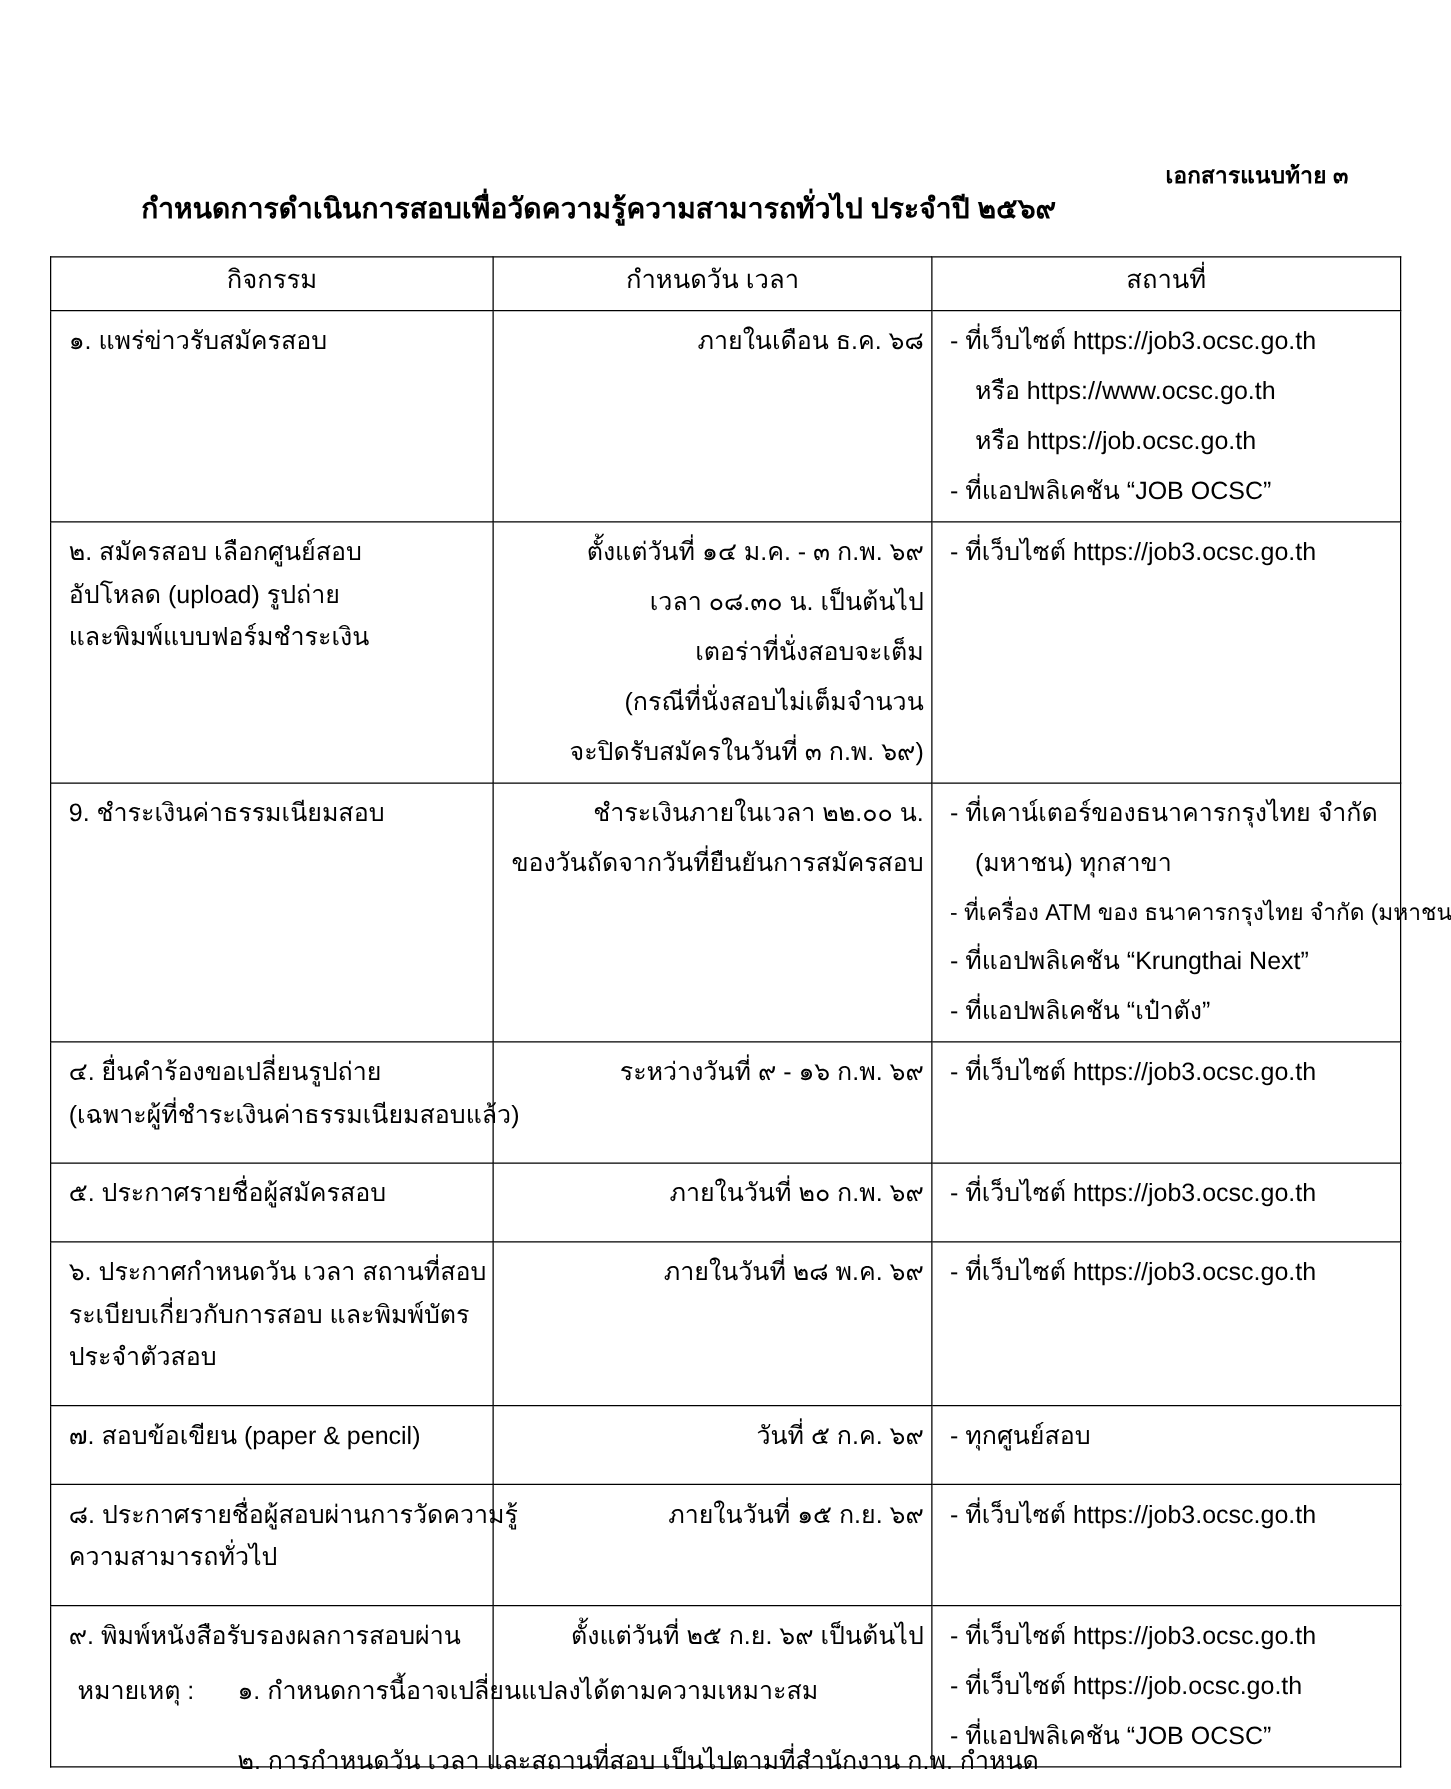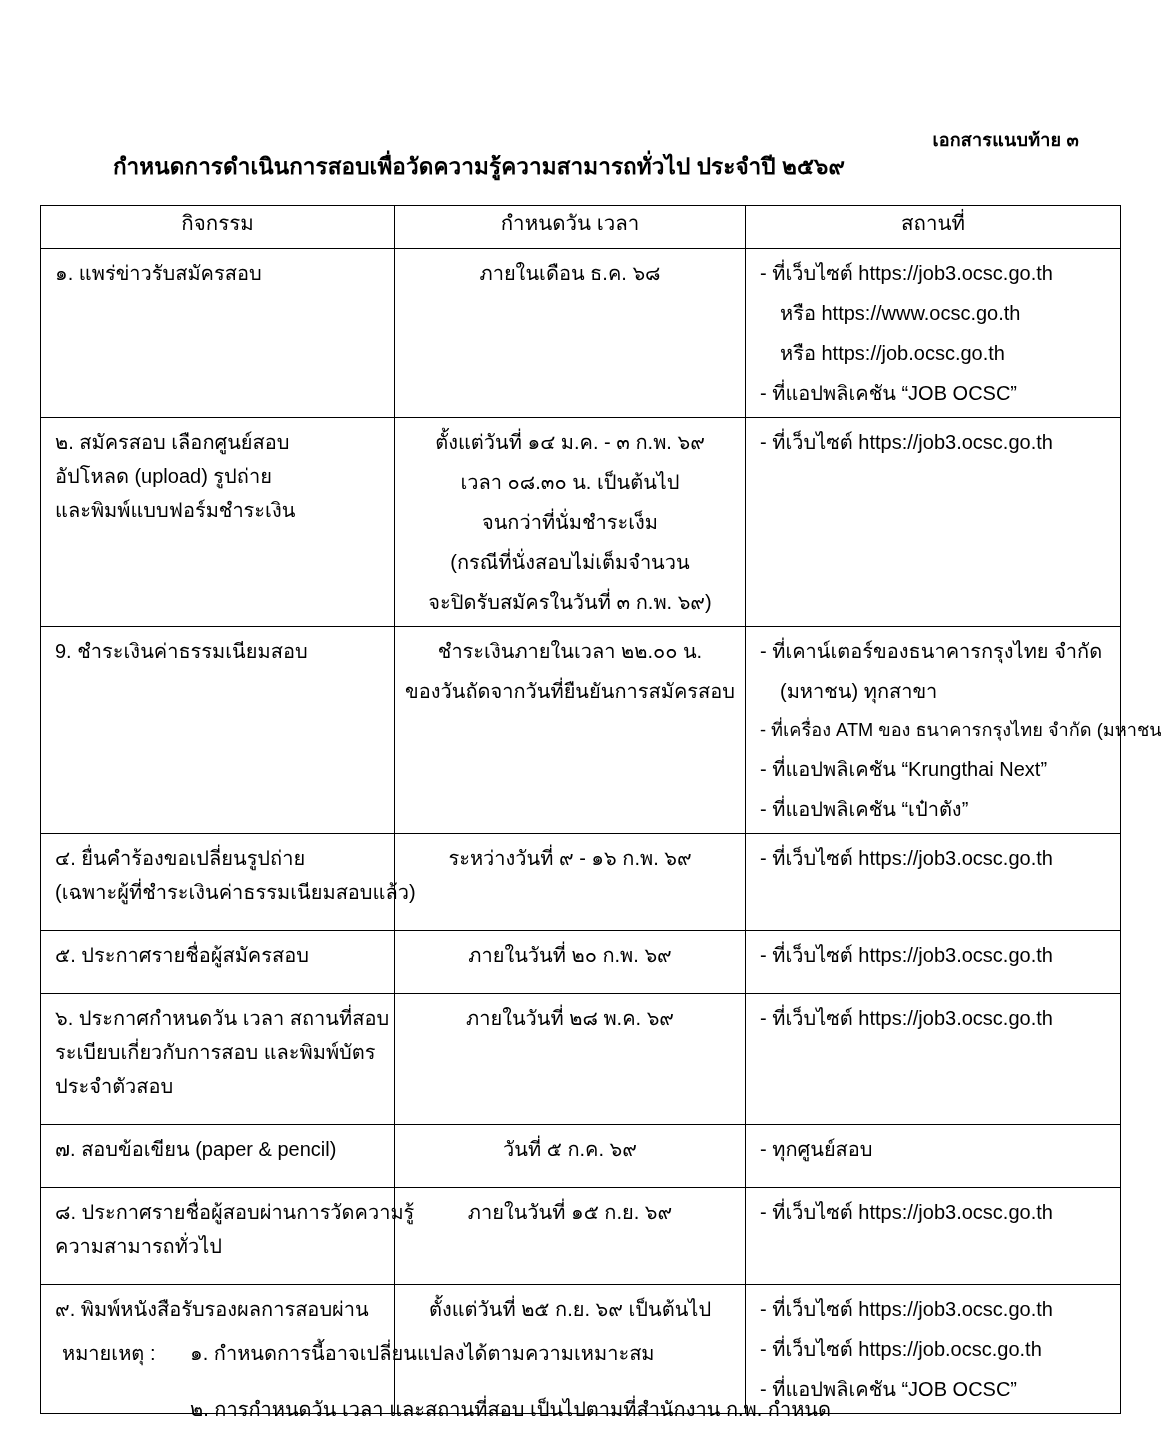--- a/index.html
+++ b/index.html
@@ -69,21 +69,21 @@
   col.c3 { width: 375px; }
 
   td.cell {
     font-size: 20px;
     line-height: 1.0;
   }
   .cell-inner {
     padding: 14px 10px 14px 14px;
   }
   .cell-inner.center {
-    text-align: center;
+    text-align: right;
     padding-left: 6px;
     padding-right: 6px;
   }
   .line {
     display: block;
     white-space: nowrap;
     margin-bottom: 20px;
   }
   .line:last-child { margin-bottom: 0; }
   .line.tight { margin-bottom: 14px; }
@@ -158,21 +158,21 @@
             <div class="cell-inner">
               <span class="line tight">๒. สมัครสอบ เลือกศูนย์สอบ</span>
               <span class="line tight">อัปโหลด (upload) รูปถ่าย</span>
               <span class="line tight">และพิมพ์แบบฟอร์มชำระเงิน</span>
             </div>
           </td>
           <td class="cell">
             <div class="cell-inner center">
               <span class="line">ตั้งแต่วันที่ ๑๔ ม.ค. - ๓ ก.พ. ๖๙</span>
               <span class="line">เวลา ๐๘.๓๐ น. เป็นต้นไป</span>
-              <span class="line">จนกว่าที่นั่มชำระเง็ม</span>
+              <span class="line">เตอร่าที่นั่งสอบจะเต็ม</span>
               <span class="line">(กรณีที่นั่งสอบไม่เต็มจำนวน</span>
               <span class="line">จะปิดรับสมัครในวันที่ ๓ ก.พ. ๖๙)</span>
             </div>
           </td>
           <td class="cell">
             <div class="cell-inner">
               <span class="line">- ที่เว็บไซต์ https://job3.ocsc.go.th</span>
             </div>
           </td>
         </tr>

